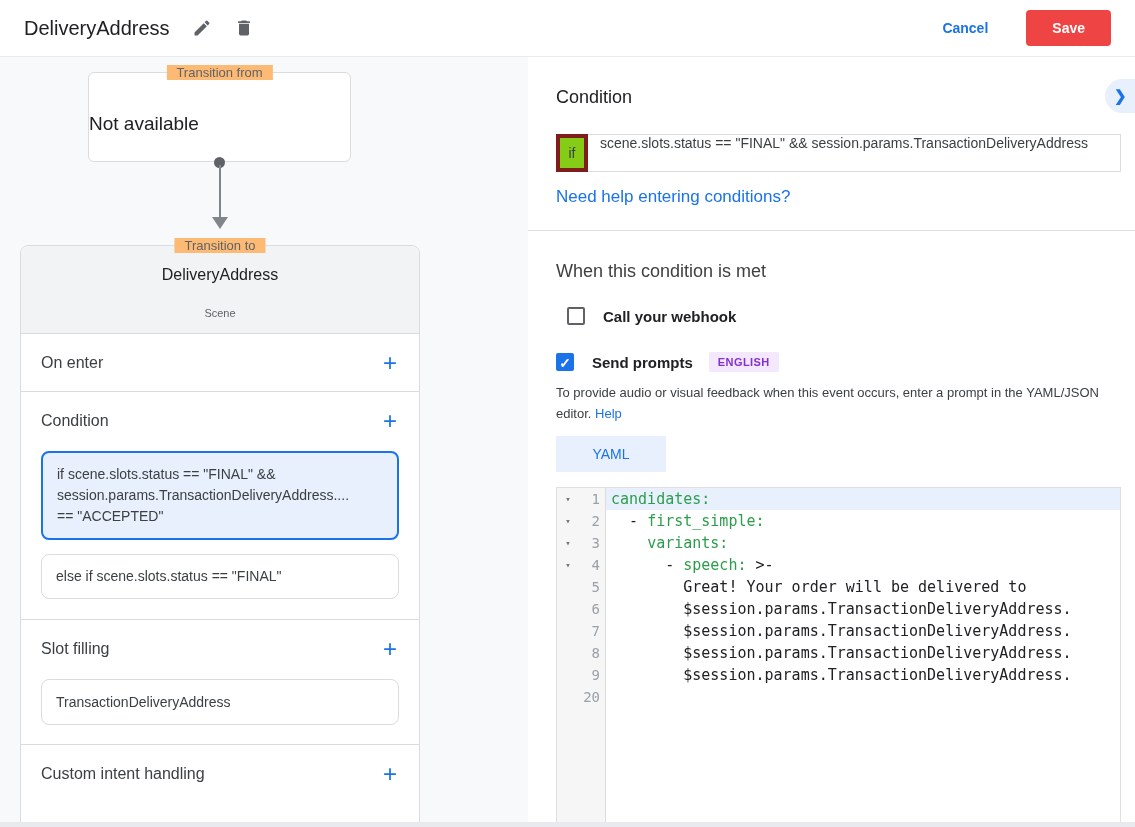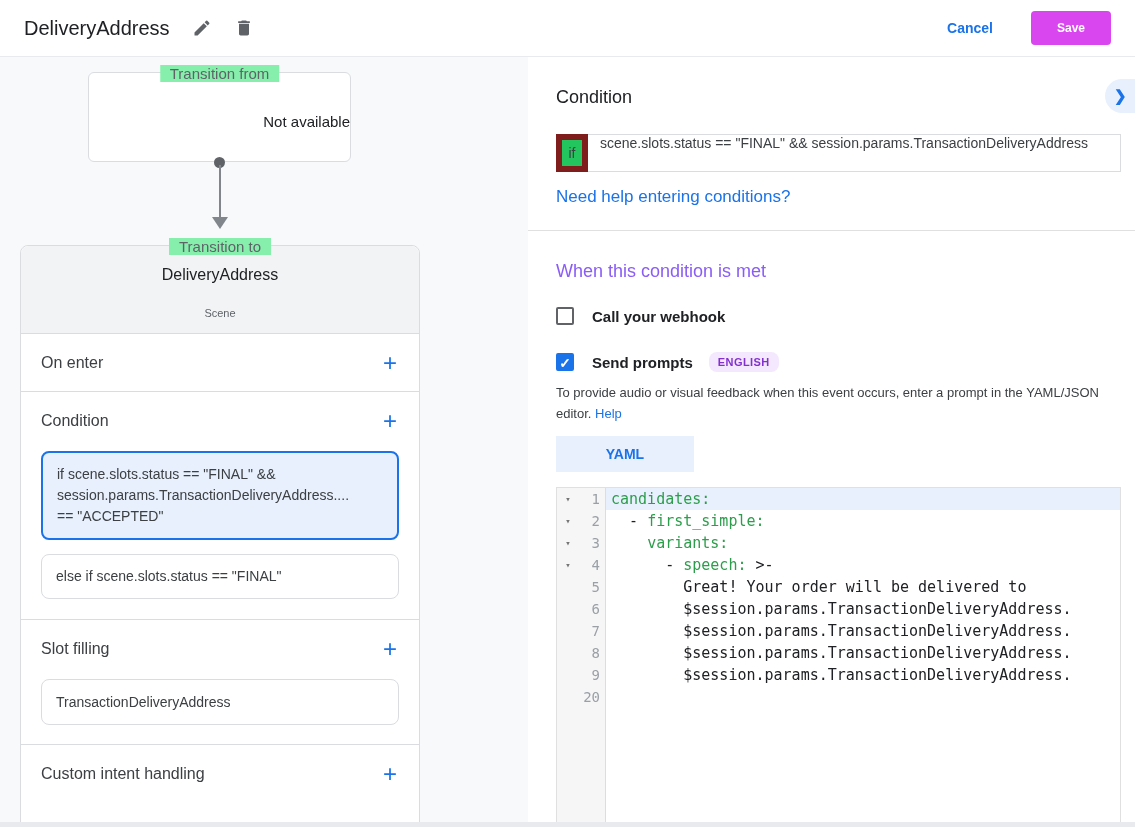--- a/index.html
+++ b/index.html
@@ -11,35 +11,35 @@
   
   .app-header {
     height: 57px; background: #fff; border-bottom: 1px solid #e8eaed;
     display: flex; align-items: center; padding: 0 24px;
   }
   .page-title { font-size: 20px; color: #202124; font-weight: 400; }
   .icon-btn { margin-left: 22px; background: none; border: none; cursor: pointer; display: flex; align-items: center; }
   .icon-btn svg { fill: #5f6368; }
   .header-spacer { flex: 1; }
   .cancel-btn { background: none; border: none; color: #1a73e8; font-size: 14px; font-weight: 600; margin-right: 38px; cursor: pointer; font-family: inherit; margin-left: 24px; }
-  .save-btn { background: #d946ef; border: none; color: #fff; font-size: 12px; font-weight: 600; padding: 10px 26px; border-radius: 4px; cursor: pointer; font-family: inherit; }
+  .save-btn { background: #ef4444; border: none; color: #fff; font-size: 14px; font-weight: 600; padding: 10px 26px; border-radius: 4px; cursor: pointer; font-family: inherit; }
   
   .main { display: flex; height: 770px; }
   .left-pane { width: 528px; flex: none; background: #f8f9fa; position: relative; overflow: hidden; }
   .right-pane { flex: 1; background: #fff; position: relative; padding: 0 0 0 28px; }
   
   .tfrom-box {
     position: absolute; left: 88px; top: 15px; width: 263px; height: 90px;
     background: #fff; border: 1px solid #dadce0; border-radius: 6px;
   }
   .box-legend {
     position: absolute; top: -8px; left: 50%; transform: translateX(-50%);
-    background: #86efac; padding: 0 10px; font-size: 15px; color: #5f6368; white-space: nowrap;
-  }
-  .tfrom-value { text-align: right; margin-top: 40px; font-size: 15px; color: #202124; }
+    background: #fdba74; padding: 0 10px; font-size: 13px; color: #5f6368; white-space: nowrap;
+  }
+  .tfrom-value { text-align: left; margin-top: 40px; font-size: 19px; color: #202124; }
   .conn-dot { position: absolute; left: 214px; top: 100px; width: 11px; height: 11px; border-radius: 50%; background: #5f6368; }
   .conn-line { position: absolute; left: 219px; top: 108px; width: 2px; height: 52px; background: #80868b; }
   .conn-arrow { position: absolute; left: 212px; top: 160px; width: 0; height: 0;
     border-left: 8px solid transparent; border-right: 8px solid transparent; border-top: 12px solid #80868b; }
   .scene-card {
     position: absolute; left: 20px; top: 188px; width: 400px; height: 660px;
     background: #fff; border: 1px solid #dadce0; border-radius: 8px 8px 0 0;
   }
   .card-header {
     background: #f1f3f4; border-radius: 8px 8px 0 0; border-bottom: 1px solid #dadce0;
@@ -68,53 +68,53 @@
   
   .cond-heading { margin-top: 30px; font-size: 18px; font-weight: 400; color: #202124; }
   .chevron-pill {
     position: absolute; top: 22px; right: 0; width: 30px; height: 34px;
     background: #e8f0fe; border-radius: 17px 0 0 17px;
     display: flex; align-items: center; padding-left: 9px; cursor: pointer;
   }
   .chevron-glyph { color: #1a73e8; font-size: 15px; font-weight: 700; }
   .if-row { margin-top: 26px; display: flex; width: 565px; height: 38px; }
   .if-prefix {
-    width: 32px; flex: none; background: #22c55e; border: 6px solid #7f1d1d;
+    width: 32px; flex: none; background: #84cc16; border: 4px solid #7f1d1d;
     display: flex; align-items: center; justify-content: center; font-size: 14px; color: #3c4043;
   }
   .if-input {
     flex: 1; border: 1px solid #dadce0; border-left: none; background: #fff;
     font-size: 14px; color: #3c4043; padding: 0 12px; font-family: inherit;
     white-space: nowrap; overflow: hidden; outline: none; min-width: 0;
   }
   .help-link { display: inline-block; margin-top: 15px; font-size: 17px; color: #1a73e8; text-decoration: none; cursor: pointer; }
   .panel-divider { margin: 23px 0 0 -28px; border-top: 1px solid #e0e0e0; }
-  .when-heading { margin-top: 30px; font-size: 18px; font-weight: 400; color: #8b5cf6; }
+  .when-heading { margin-top: 30px; font-size: 18px; font-weight: 400; color: #404040; }
   .check-row { display: flex; align-items: center; }
-  .row-webhook { margin-top: 25px; }
+  .row-webhook { margin-top: 25px; margin-left: 11px; }
   .row-prompts { margin-top: 27px; }
   .checkbox {
     width: 18px; height: 18px; border: 2px solid #5f6368; border-radius: 2px;
     flex: none; cursor: pointer;
   }
   .checkbox.checked {
     background: #1a73e8; border-color: #1a73e8; color: #fff;
     font-size: 14px; line-height: 17px; text-align: center; font-weight: 700;
   }
   .check-label { margin-left: 18px; font-size: 15px; font-weight: 700; color: #202124; }
   .lang-badge {
     margin-left: 16px; background: #f3e8fd; color: #8430ce; font-size: 11px;
-    font-weight: 700; letter-spacing: .4px; padding: 4px 9px; border-radius: 8px;
+    font-weight: 700; letter-spacing: .4px; padding: 4px 9px; border-radius: 2px;
   }
   .desc { margin-top: 11px; font-size: 13px; color: #3c4043; width: 565px; line-height: 1.6; }
   .desc-help { color: #1a73e8; text-decoration: none; cursor: pointer; }
   .tabs { margin-top: 11px; display: flex; }
   .tab {
-    width: 138px; height: 36px; display: flex; align-items: center; justify-content: center;
-    font-size: 14px; font-weight: 700; color: #5f6368; cursor: pointer; text-align: center;
+    width: 110px; height: 36px; display: flex; align-items: center; justify-content: center;
+    font-size: 14px; font-weight: 400; color: #5f6368; cursor: pointer; text-align: center;
   }
   .tab.active { background: #e8f0fe; color: #1a73e8; }
   
   .editor {
     margin-top: 15px; width: 565px; height: 338px; border: 1px solid #e0e0e0;
     display: flex; flex-direction: column; overflow: hidden;
     font-family: "DejaVu Sans Mono", monospace; font-size: 15px;
   }
   .code-line { display: flex; height: 22px; flex: none; }
   .editor-fill { display: flex; flex: 1; }

